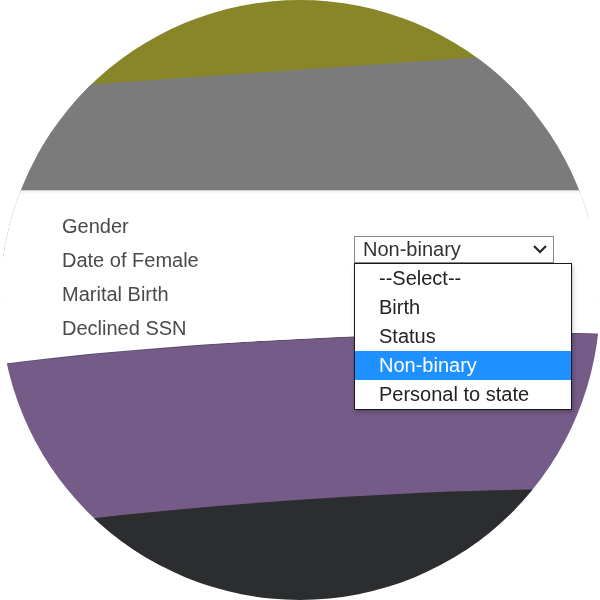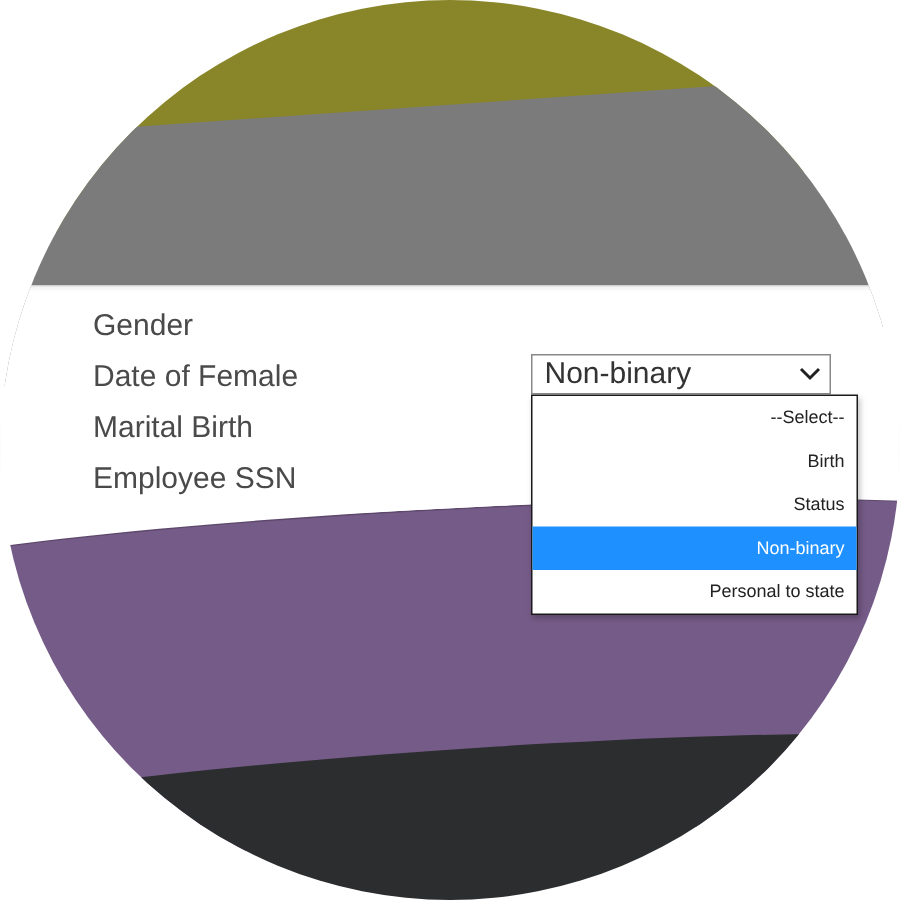--- a/index.html
+++ b/index.html
@@ -75,21 +75,21 @@
 
   .section-title {
     color: #0b8a8f;
     font-weight: 600;
     font-size: 22px;
     margin-bottom: 8px;
   }
 
   .row {
     display: flex;
-    align-items: flex-start;
+    align-items: flex-end;
     height: 32px;
     margin-bottom: 2px;
   }
   .row-label {
     flex: 0 0 270px;
     color: #4a4a4a;
   }
 
   
   .select-box {
@@ -119,26 +119,25 @@
     position: absolute;
     top: 263px;
     left: 354px;
     width: 218px;
     border: 1px solid #1a1a1a;
     background: #fff;
     box-sizing: border-box;
     box-shadow: 1px 2px 4px rgba(0,0,0,.25);
   }
   .dropdown .opt {
-    padding: 1px 8px 2px 8px;
-    font-size: 12px;
+    padding: 1px 8px 2px 24px;
+    font-size: 20px;
     color: #222;
     line-height: 26px;
     white-space: nowrap;
-    text-align: right;
   }
   .dropdown .opt.hl {
     background: #1e90ff;
     color: #fff;
   }
 </style>
 </head>
 <body>
 
 <div class="viewport">
@@ -153,21 +152,21 @@
     <div class="row">
       <div class="row-label">Gender</div>
     </div>
     <div class="row">
       <div class="row-label">Date of Female</div>
     </div>
     <div class="row">
       <div class="row-label">Marital Birth</div>
     </div>
     <div class="row">
-      <div class="row-label">Employee SSN</div>
+      <div class="row-label">Declined SSN</div>
     </div>
   </div>
 
   <div class="select-box">
     <span class="val">Non-binary</span>
     <span class="chev">
       <svg width="14" height="12" viewBox="0 0 14 12">
           <path d="M1 3 L7 9 L13 3" fill="none" stroke="#222" stroke-width="2"></path>
         </svg>
     </span>

